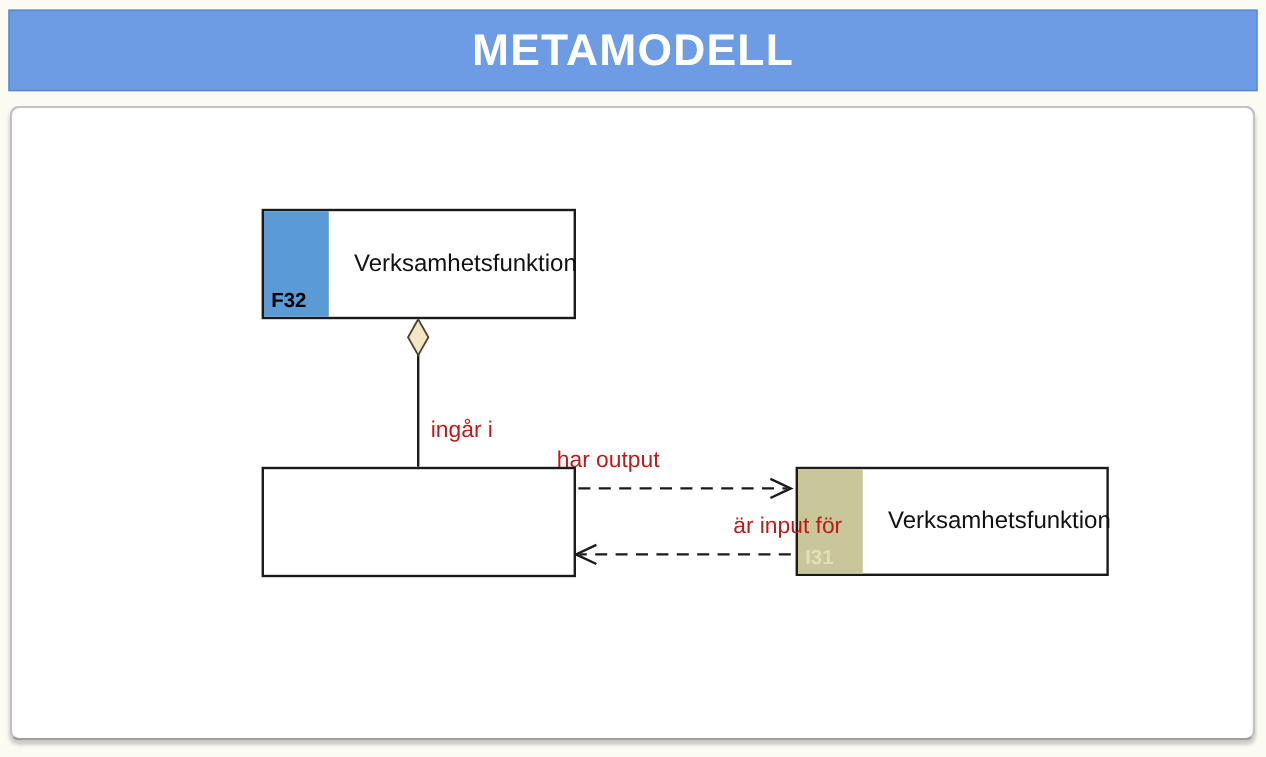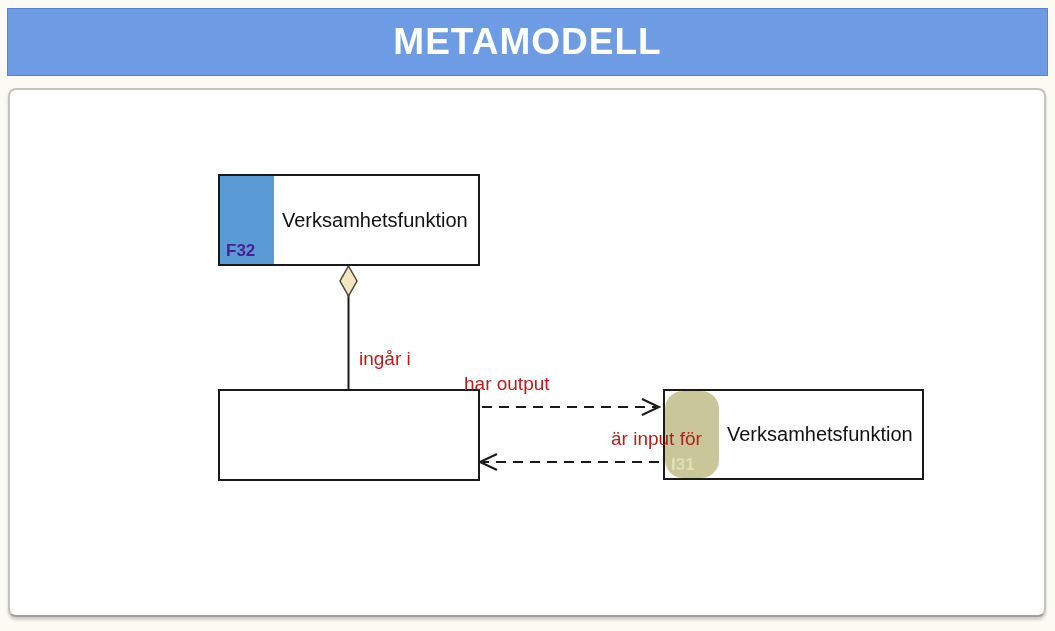--- a/index.html
+++ b/index.html
@@ -54,27 +54,27 @@
   .entity .strip {
     width: 54px;
     flex: 0 0 54px;
     position: relative;
   }
   .entity .strip .code {
     position: absolute; left: 6px; bottom: 3px;
     font-size: 17px; font-weight: bold;
   }
   .strip-blue { background: #5b9bd5; }
-  .strip-blue .code { color: #4c1d95; }
-  .strip-khaki { background: #c9c79a; border-radius: 18px; }
+  .strip-blue .code { color: #000000; }
+  .strip-khaki { background: #c9c79a; }
   .strip-khaki .code { color: #e2dfb4; }
   .entity .name-area {
     flex: 1;
     display: flex; align-items: center;
-    padding-left: 8px;
+    padding-left: 21px;
   }
   .entity .name-area .ename {
     font-size: 20px;
     color: #111111;
     white-space: nowrap;
   }
 
   #entity-f32 { left: 208px; top: 84px;  width: 262px; height: 92px; }
   #entity-f41 { left: 208px; top: 299px; width: 262px; height: 92px; }
   #entity-i31 { left: 653px; top: 299px; width: 261px; height: 91px; }

